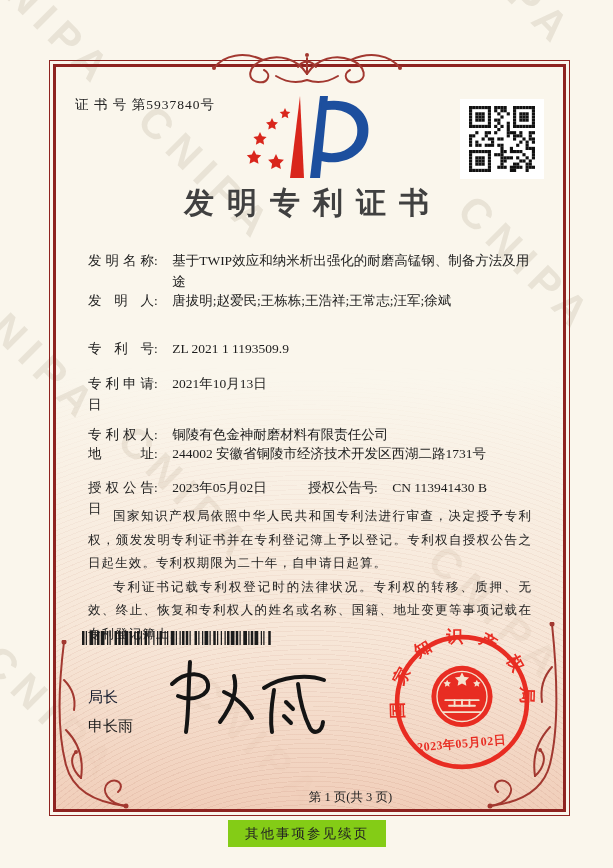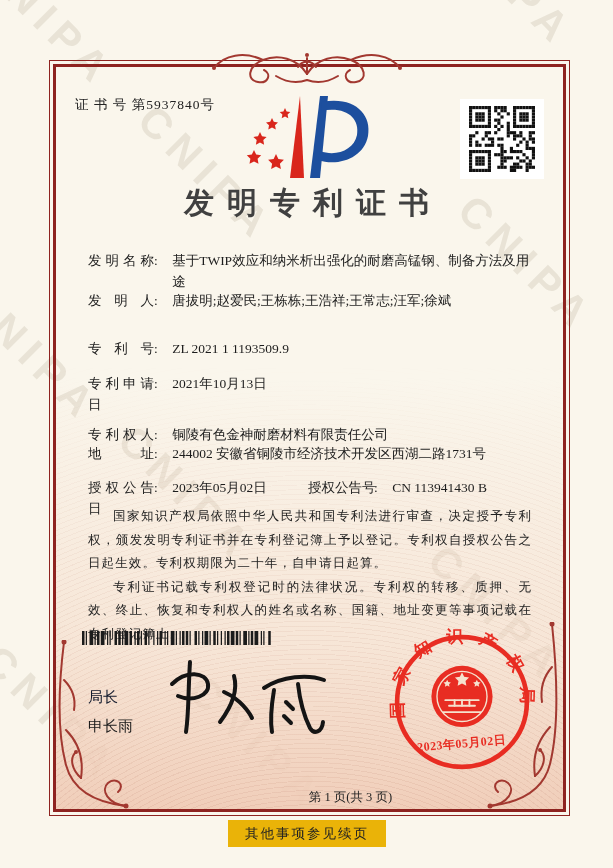--- a/index.html
+++ b/index.html
@@ -81,21 +81,21 @@
   .sig-name{position:absolute;left:88px;top:717px;font-size:15px;z-index:4;
             font-family:Liberation Serif, serif;color:#1a1a1a;}
   .signature{position:absolute;left:158px;top:648px;z-index:4;}
   .seal{position:absolute;left:386px;top:626px;z-index:5;opacity:.96;}
   .seal-arc{font-size:18px;font-weight:bold;letter-spacing:16px;fill:#e8261c;
             font-family:"Liberation Serif","DejaVu Serif",serif;}
   .seal-date{font-size:13px;font-weight:bold;fill:#e8261c;letter-spacing:.5px;
              font-family:"Liberation Serif","DejaVu Serif",serif;}
   .page-info{position:absolute;left:53px;width:507px;top:789px;text-align:center;
              font-size:12.5px;z-index:4;color:#222;margin-left:44px;}
-  .footer-tab{position:absolute;left:228px;top:820px;width:158px;height:27px;background:#eab308;
+  .footer-tab{position:absolute;left:228px;top:820px;width:158px;height:27px;background:#84cc16;
               z-index:4;text-align:center;line-height:27px;font-size:13.5px;letter-spacing:2px;color:#222;}
 </style>
 </head>
 <body>
 
 <span class="wm wm1">CNIPA</span>
 <span class="wm wm2">CNIPA</span>
 <span class="wm wm3">CNIPA</span>
 <span class="wm wm4">CNIPA</span>
 <span class="wm wm5">CNIPA</span>

